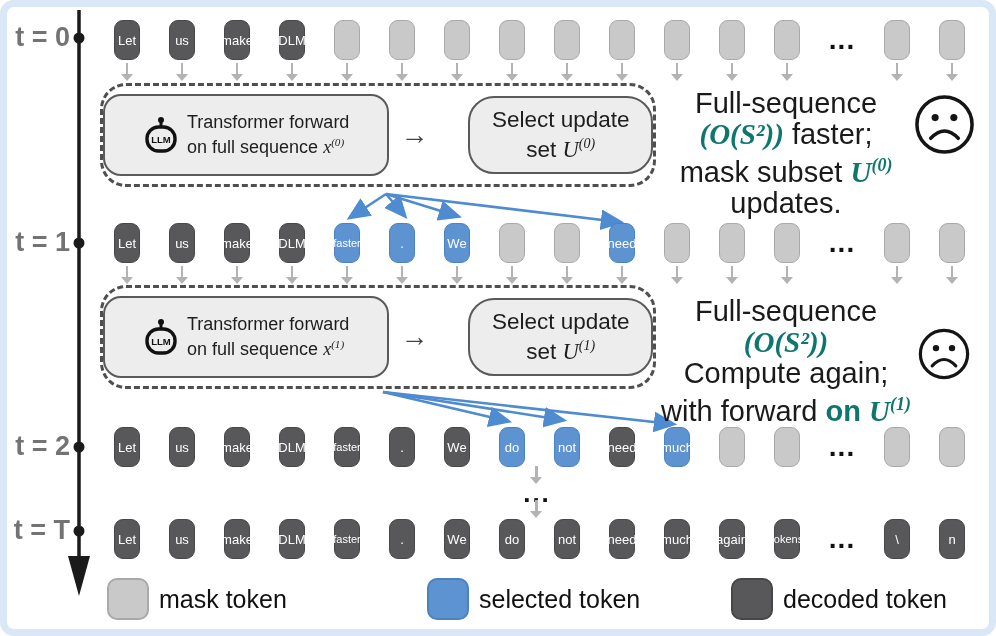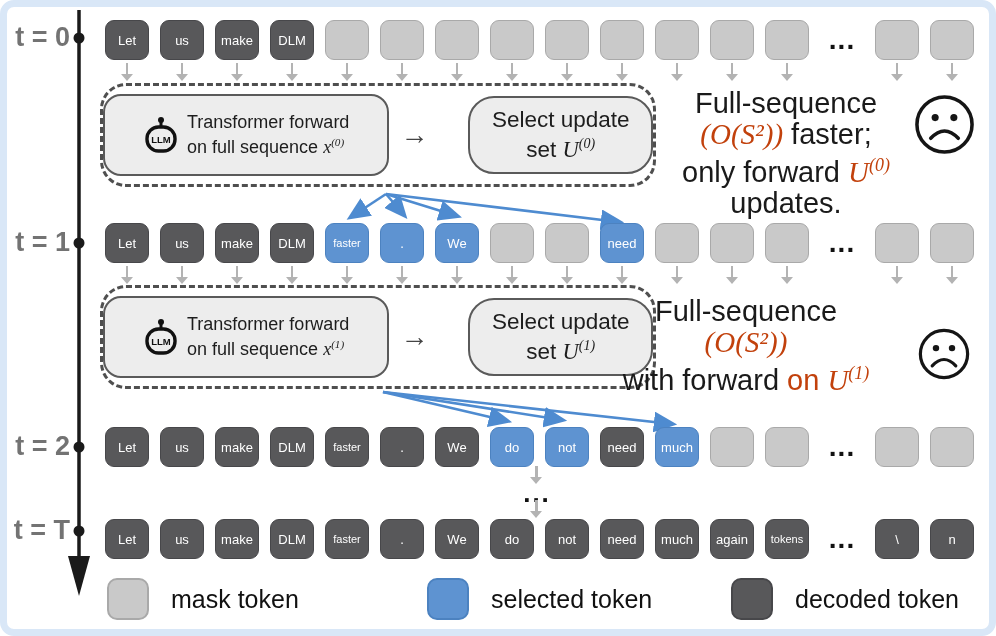--- a/index.html
+++ b/index.html
@@ -5,21 +5,21 @@
   html,body{margin:0;padding:0;}
   body{font-family:"Liberation Sans",sans-serif;}
   #stage{position:relative;width:996px;height:636px;background:#ffffff;overflow:hidden;}
   #frame{position:absolute;inset:0;border:7px solid #d9e7f7;border-radius:14px;pointer-events:none;z-index:50;}
   #overlay{position:absolute;inset:0;z-index:1;pointer-events:none;}
 
   .tlabel{position:absolute;left:0;width:70px;text-align:right;font-size:27px;font-weight:bold;color:#737373;z-index:5;}
 
   .token-row{position:absolute;left:107px;display:flex;gap:15px;z-index:5;}
   .slot{width:40px;display:flex;flex-direction:column;align-items:center;}
-  .tok{width:44px;height:40px;box-sizing:border-box;border-radius:9px;display:flex;align-items:center;justify-content:center;
+  .tok{width:26px;height:40px;box-sizing:border-box;border-radius:9px;display:flex;align-items:center;justify-content:center;
        color:#fff;font-size:13px;line-height:1;}
   .tok.decoded{background:#58585a;border:1.5px solid #47474a;}
   .tok.mask{background:#c9c9c9;border:1.5px solid #a9a9a9;}
   .tok.selected{background:#5e93d1;border:1.5px solid #4c82c0;}
   .row-dots{width:40px;height:40px;display:flex;align-items:center;justify-content:center;
             font-weight:800;font-size:28px;letter-spacing:1px;color:#111;}
   .varrow{position:relative;width:2.5px;height:11px;background:#b3b3b3;}
   .varrow::after{content:"";position:absolute;top:11px;left:-5px;border:6px solid transparent;border-top:7px solid #b3b3b3;border-bottom:0;}
   .slot .varrow{margin-top:3px;}
 
@@ -27,24 +27,24 @@
               border:3px dashed #4f4f4f;border-radius:26px;display:flex;align-items:center;justify-content:center;gap:10px;z-index:5;background:transparent;}
   .proc-box{box-sizing:border-box;background:#ededed;border:2.5px solid #5a5a5a;display:flex;align-items:center;justify-content:center;color:#1d1d1d;}
   .proc-main{width:298px;height:82px;border-radius:18px;gap:8px;}
   .proc-main .txt{font-size:18px;line-height:1.28;}
   .proc-arrow{font-size:28px;color:#444;margin:0 1px;}
   .proc-select{width:192px;height:78px;border-radius:26px;text-align:center;font-size:22.5px;line-height:1.28;margin-left:29px;}
   .math{font-family:"Liberation Serif",serif;font-style:italic;}
   sup{font-size:0.62em;}
 
   .note{position:absolute;text-align:center;font-size:29px;line-height:31px;color:#1a1a1a;z-index:5;}
-  .red{color:#c2410c;}
+  .red{color:#0f766e;font-weight:bold;}
 
   .legend{position:absolute;top:578px;left:0;width:996px;height:50px;z-index:5;}
-  .legend-item{position:absolute;display:flex;align-items:center;gap:22px;}
+  .legend-item{position:absolute;display:flex;align-items:center;gap:10px;}
   .swatch{width:42px;height:42px;box-sizing:border-box;border-radius:10px;}
   .swatch.mask{background:#c9c9c9;border:2px solid #a9a9a9;}
   .swatch.selected{background:#5e93d1;border:2px solid #4c82c0;}
   .swatch.decoded{background:#58585a;border:2px solid #47474a;}
   .legend-label{font-size:25px;color:#111;}
 
   .mid-dots{position:absolute;left:514px;top:478px;width:46px;text-align:center;
             font-weight:800;font-size:26px;letter-spacing:2px;color:#111;z-index:5;}
   .mid-arrow{position:absolute;z-index:5;}
   .face{position:absolute;z-index:5;}
@@ -360,24 +360,25 @@
       <div>
         <span>Select update</span><br>
         <span>set </span><span class="math">U</span><sup class="math">(1)</sup>
       </div>
     </div>
   </div>
 
   <div class="note" id="note0" style="left:666px;top:88px;width:240px">
       <div><span>Full-sequence</span></div>
       <div><span class="red math">(O(S²))</span><span> faster;</span></div>
-      <div><span>only forward </span><span class="red math">U<sup class="math red">(0)</sup></span><span> updates.</span></div>
-    </div>
-  <div class="note" id="note1" style="left:620px;top:296px;width:252px">
+      <div><span>mask subset </span><span class="red math">U<sup class="math red">(0)</sup></span><span> updates.</span></div>
+    </div>
+  <div class="note" id="note1" style="left:660px;top:296px;width:252px">
       <div><span>Full-sequence </span><span class="red math">(O(S²))</span></div>
+      <div><span>Compute again;</span></div>
       <div><span>with forward </span><span class="red">on </span><span class="red math">U<sup class="math red">(1)</sup></span></div>
     </div>
 
   <svg class="face" style="left:913px;top:93px" width="63" height="63" viewBox="0 0 64 64">
     <circle cx="32" cy="32" r="28" fill="none" stroke="#151515" stroke-width="3.6"></circle>
     <circle cx="22.5" cy="25" r="3.6" fill="#151515"></circle>
     <circle cx="41.5" cy="25" r="3.6" fill="#151515"></circle>
     <path d="M18 46 Q32 31 46 46" fill="none" stroke="#151515" stroke-width="3.6" stroke-linecap="round"></path>
   </svg>
   <svg class="face" style="left:917px;top:327px" width="54" height="54" viewBox="0 0 64 64">

